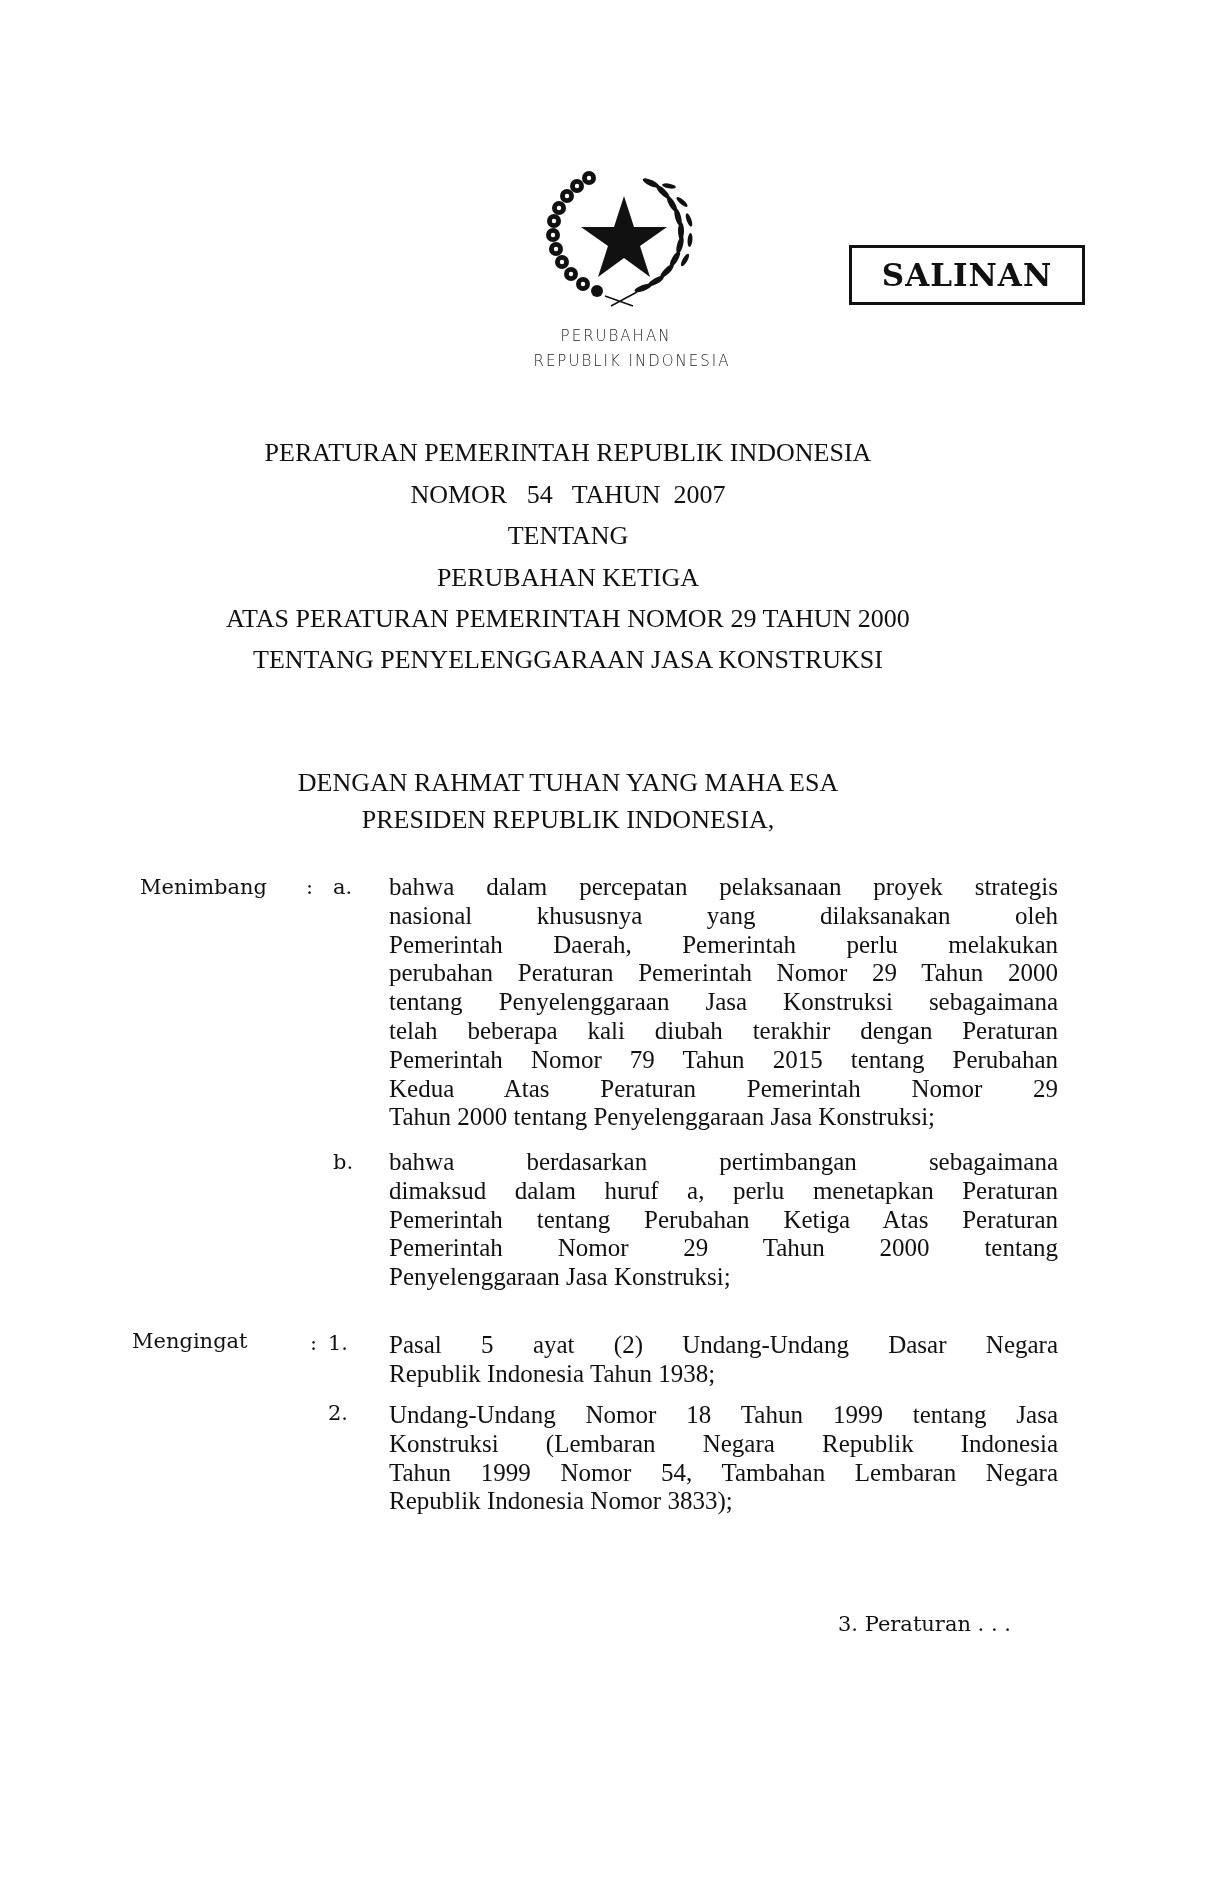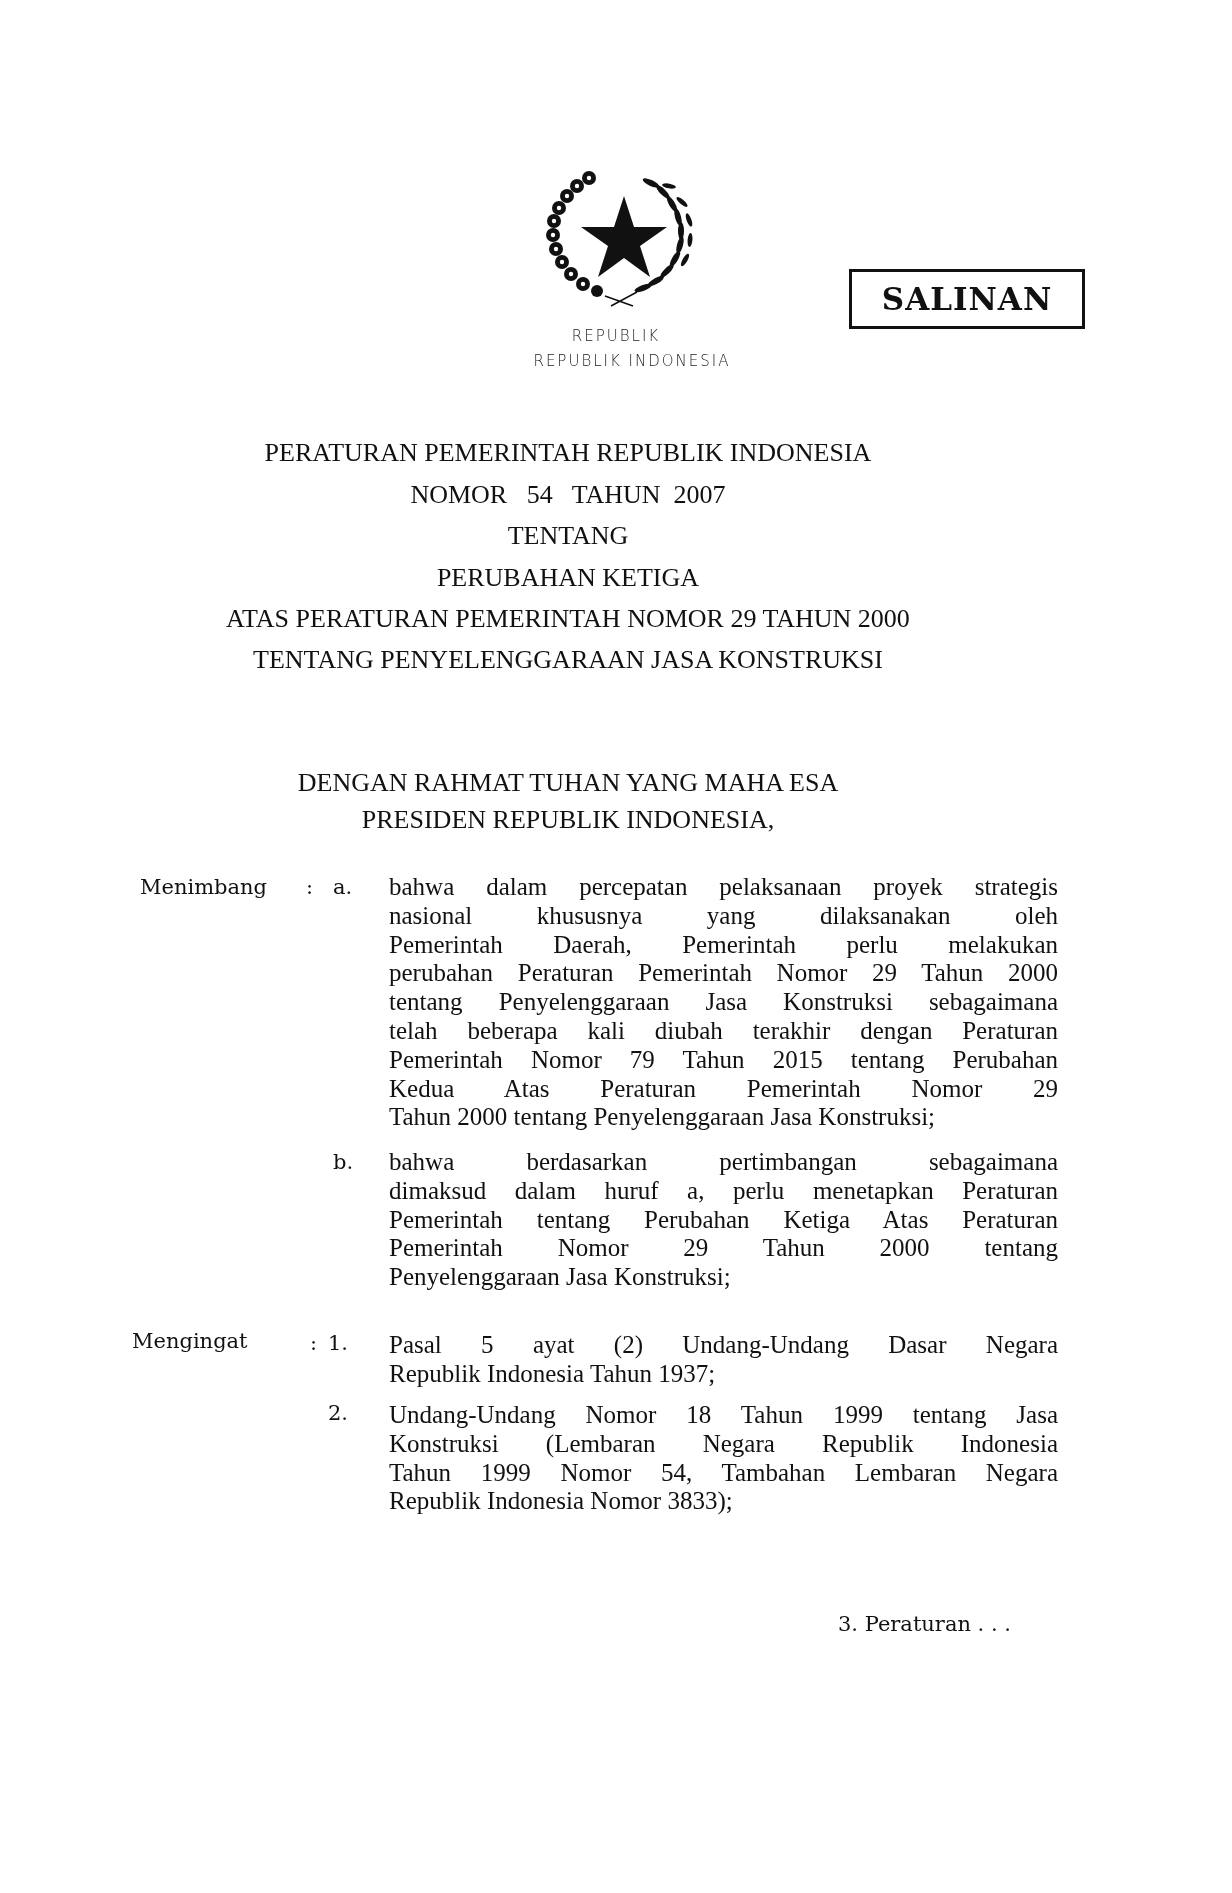--- a/index.html
+++ b/index.html
@@ -14,21 +14,21 @@
     font-family: "DejaVu Sans", "Liberation Sans", sans-serif; font-weight: 300;
     letter-spacing: 2px; color: #222;
   }
   .presiden-1 { top: 327px; font-size: 15px; margin-left: 0px; }
   .presiden-2 { top: 352px; font-size: 15px; margin-left: 16px; }
   .salinan-box {
     position: absolute; left: 849px; top: 245px; width: 236px; height: 60px;
     border: 3px solid #111; box-sizing: border-box;
     display: flex; align-items: center; justify-content: center;
     font-family: "DejaVu Serif", "Liberation Serif", serif; font-weight: bold;
-    font-size: 31px; letter-spacing: 1px; margin-top: 24px;
+    font-size: 31px; letter-spacing: 1px;
   }
   .title-line {
     position: absolute; left: 0; width: 1136px; text-align: center;
     font-family: "Liberation Serif", serif; font-size: 26px; color: #111;
     white-space: pre;
   }
   .label { position: absolute; font-family: "DejaVu Serif", serif; font-size: 21px; }
   .colon { position: absolute; font-family: "DejaVu Serif", serif; font-size: 21px; }
   .marker { position: absolute; font-family: "DejaVu Serif", serif; font-size: 21px; }
   .para {
@@ -92,21 +92,21 @@
       <ellipse cx="161" cy="90" rx="7" ry="2.4" transform="rotate(95 161 90)"></ellipse>
       <ellipse cx="156" cy="110" rx="7" ry="2.4" transform="rotate(120 156 110)"></ellipse>
     </g>
 
     <path d="M76 146 L104 156 M82 156 L108 142" stroke="#111" stroke-width="1.5" fill="none"></path>
 
     <polygon fill="#111" points="95,46 105,77 138,77 111,96 121,127 95,108 69,127 79,96 52,77 85,77"></polygon>
   </svg>
 </div>
 
-<div class="presiden-label presiden-1">REPUBLIK</div>
+<div class="presiden-label presiden-1">PERUBAHAN</div>
 <div class="presiden-label presiden-2">REPUBLIK INDONESIA</div>
 
 <div class="salinan-box">SALINAN</div>
 
 <div class="title-line" style="top:438px;">PERATURAN PEMERINTAH REPUBLIK INDONESIA</div>
 <div class="title-line" style="top:480px;">NOMOR   54   TAHUN  2007</div>
 <div class="title-line" style="top:521px;">TENTANG</div>
 <div class="title-line" style="top:563px;">PERUBAHAN KETIGA</div>
 <div class="title-line" style="top:604px;">ATAS PERATURAN PEMERINTAH NOMOR 29 TAHUN 2000</div>
 <div class="title-line" style="top:645px;">TENTANG PENYELENGGARAAN JASA KONSTRUKSI</div>
@@ -138,21 +138,21 @@
   <span class="ln">Pemerintah Nomor 29 Tahun 2000 tentang</span>
   <span class="ln last">Penyelenggaraan Jasa Konstruksi;</span>
 </div>
 
 <div class="label" style="left:132px; top:1329px;">Mengingat</div>
 <div class="colon" style="left:310px; top:1331px;">:</div>
 
 <div class="marker" style="left:328px; top:1331px;">1.</div>
 <div class="para" style="top:1331px;">
   <span class="ln">Pasal 5 ayat (2) Undang-Undang Dasar Negara</span>
-  <span class="ln last">Republik Indonesia Tahun 1937;</span>
+  <span class="ln last">Republik Indonesia Tahun 1938;</span>
 </div>
 
 <div class="marker" style="left:328px; top:1401px;">2.</div>
 <div class="para" style="top:1401px;">
   <span class="ln">Undang-Undang Nomor 18 Tahun 1999 tentang Jasa</span>
   <span class="ln">Konstruksi (Lembaran Negara Republik Indonesia</span>
   <span class="ln">Tahun 1999 Nomor 54, Tambahan Lembaran Negara</span>
   <span class="ln last">Republik Indonesia Nomor 3833);</span>
 </div>
 

